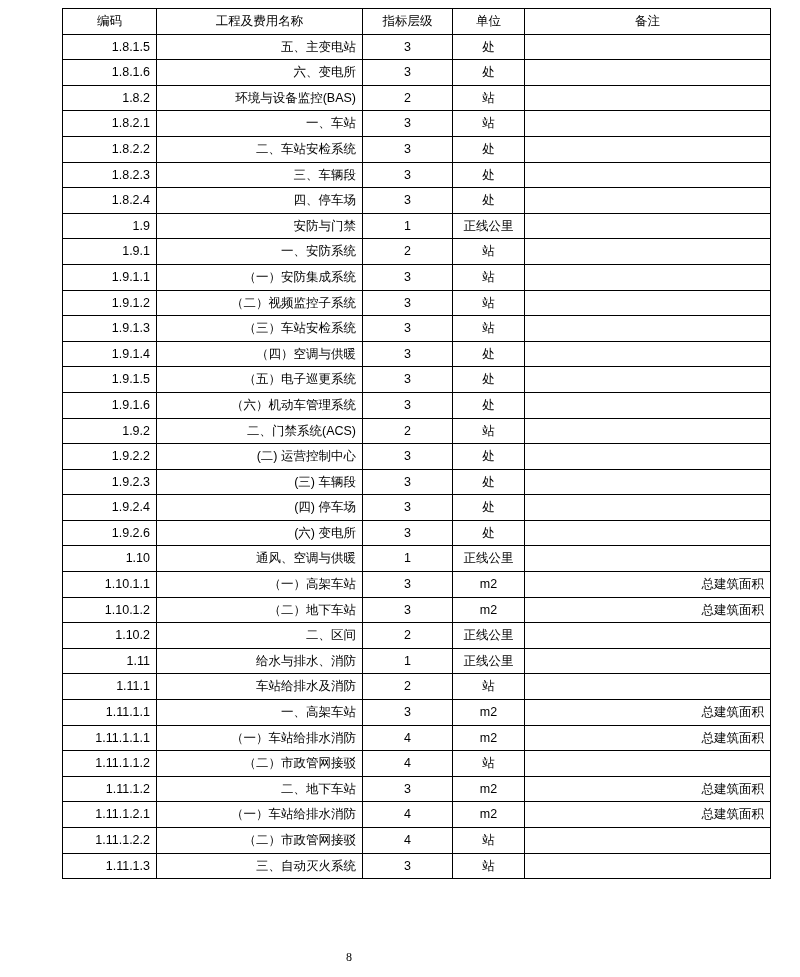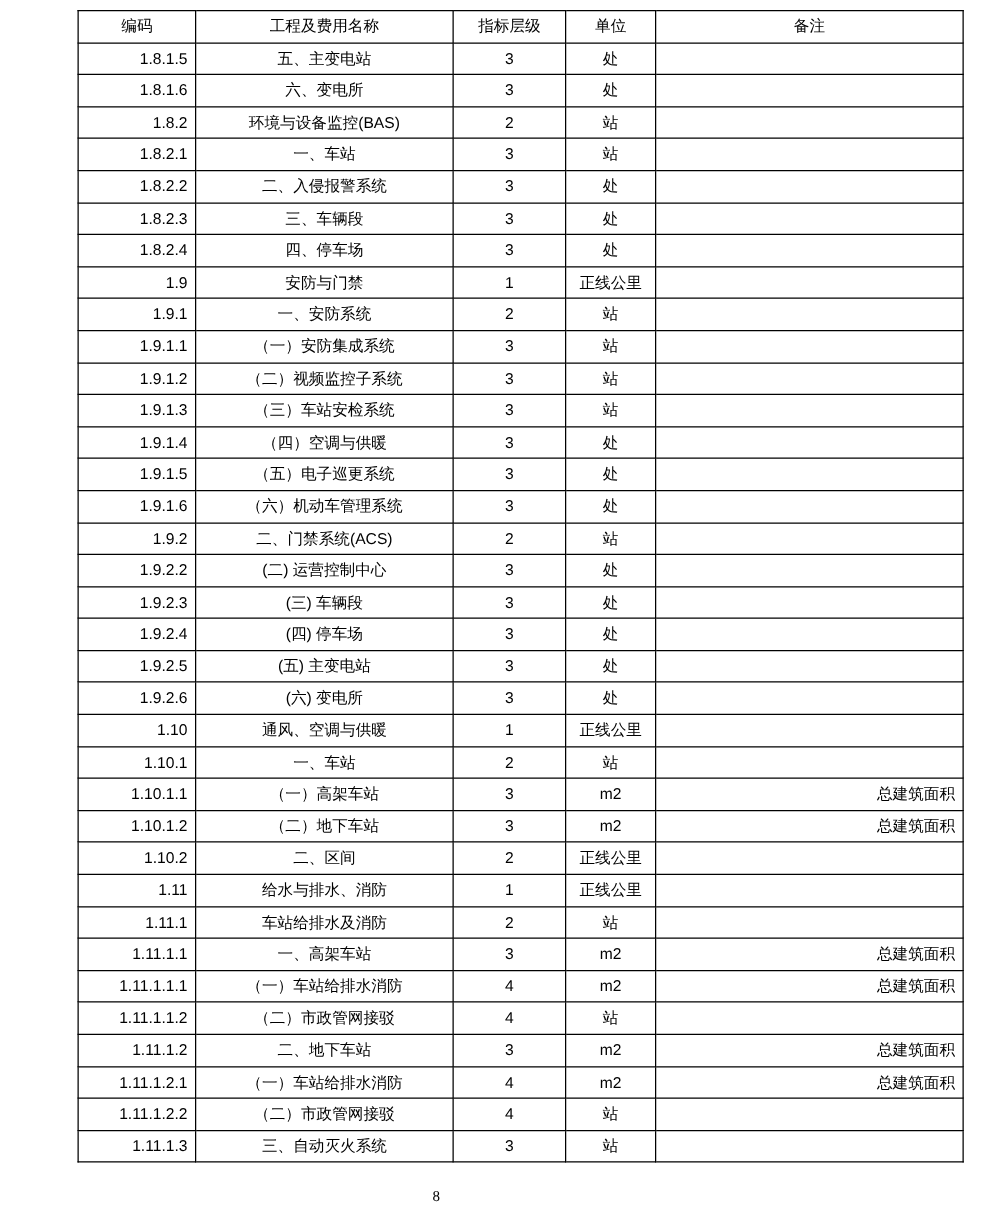--- a/index.html
+++ b/index.html
@@ -39,21 +39,21 @@
   col.c-code { width: 94px; }
   col.c-name { width: 206px; }
   col.c-level { width: 90px; }
   col.c-unit { width: 72px; }
   col.c-remark { width: 246px; }
 
   thead td {
     text-align: center;
   }
   td.code { text-align: right; padding-left: 8px; }
-  td.name { text-align: center; padding-left: 10px; }
+  td.name { text-align: right; padding-left: 10px; }
   td.level { text-align: center; }
   td.unit { text-align: center; }
   td.remark { text-align: right; padding-left: 8px; }
 
   .page-number {
     position: absolute;
     left: 0;
     right: 0;
     bottom: 12px;
     text-align: center;
@@ -106,21 +106,21 @@
         </tr>
         <tr>
           <td class="code">1.8.2.1</td>
           <td class="name">一、车站</td>
           <td class="level">3</td>
           <td class="unit">站</td>
           <td class="remark"></td>
         </tr>
         <tr>
           <td class="code">1.8.2.2</td>
-          <td class="name">二、入侵报警系统</td>
+          <td class="name">二、车站安检系统</td>
           <td class="level">3</td>
           <td class="unit">处</td>
           <td class="remark"></td>
         </tr>
         <tr>
           <td class="code">1.8.2.3</td>
           <td class="name">三、车辆段</td>
           <td class="level">3</td>
           <td class="unit">处</td>
           <td class="remark"></td>
@@ -210,45 +210,31 @@
           <td class="remark"></td>
         </tr>
         <tr>
           <td class="code">1.9.2.4</td>
           <td class="name">(四) 停车场</td>
           <td class="level">3</td>
           <td class="unit">处</td>
           <td class="remark"></td>
         </tr>
         <tr>
-          <td class="code">1.9.2.5</td>
-          <td class="name">(五) 主变电站</td>
-          <td class="level">3</td>
-          <td class="unit">处</td>
-          <td class="remark"></td>
-        </tr>
-        <tr>
           <td class="code">1.9.2.6</td>
           <td class="name">(六) 变电所</td>
           <td class="level">3</td>
           <td class="unit">处</td>
           <td class="remark"></td>
         </tr>
         <tr>
           <td class="code">1.10</td>
           <td class="name">通风、空调与供暖</td>
           <td class="level">1</td>
           <td class="unit">正线公里</td>
-          <td class="remark"></td>
-        </tr>
-        <tr>
-          <td class="code">1.10.1</td>
-          <td class="name">一、车站</td>
-          <td class="level">2</td>
-          <td class="unit">站</td>
           <td class="remark"></td>
         </tr>
         <tr>
           <td class="code">1.10.1.1</td>
           <td class="name">（一）高架车站</td>
           <td class="level">3</td>
           <td class="unit">m2</td>
           <td class="remark">总建筑面积</td>
         </tr>
         <tr>

